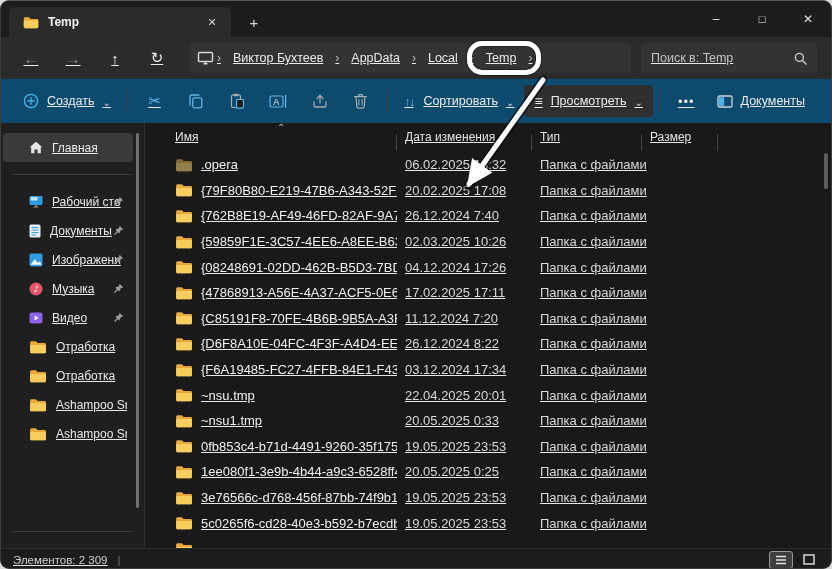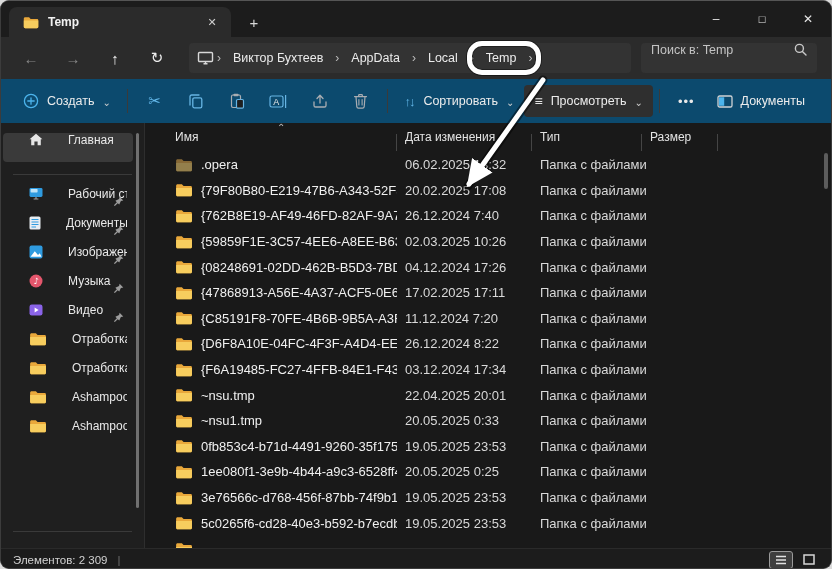--- a/index.html
+++ b/index.html
@@ -1,19 +1,19 @@
 <!DOCTYPE html>
 <html><head>
 <meta charset="utf-8">
 <style>
   html,body{margin:0;padding:0;}
   body{width:832px;height:569px;font-family:"Liberation Sans",sans-serif;-webkit-font-smoothing:antialiased;}
   .stage{position:relative;width:832px;height:569px;background:#dcdcdc;overflow:hidden;}
   .window{position:absolute;inset:0;background:#202020;border-radius:9px;overflow:hidden;
-          border:1px solid #3c3c3c;border-top-color:#555;box-sizing:border-box;color:#e8e8e8;}
+          border:1px solid #3c3c3c;border-top-color:#555;box-sizing:border-box;color:#e8e8e8;text-decoration:underline;}
 
   
   .titlebar{position:relative;height:36px;background:#1c1c1c;}
   .tab{position:absolute;left:8px;top:6px;width:222px;height:30px;background:#2b2b2b;
        border-radius:8px 8px 0 0;display:flex;align-items:center;gap:9px;padding:0 10px 0 14px;box-sizing:border-box;}
   .tab-label{font-size:12px;font-weight:700;color:#f2f2f2;flex:1;}
   .tab-close{color:#cfcfcf;font-size:11px;width:18px;height:18px;display:flex;align-items:center;justify-content:center;border-radius:4px;}
   .new-tab{position:absolute;left:240px;top:9px;width:26px;height:24px;display:flex;align-items:center;justify-content:center;
            color:#d8d8d8;font-size:15px;border-radius:4px;}
   .win-controls{position:absolute;right:0;top:0;height:36px;display:flex;}
@@ -24,42 +24,42 @@
   .navbar{height:42px;background:#2b2b2b;display:flex;align-items:center;padding:0 14px 0 10px;box-sizing:border-box;gap:2px;}
   .nav-btn{width:40px;height:32px;display:flex;align-items:center;justify-content:center;font-size:15px;color:#ededed;border-radius:4px;}
   .nav-btn.dim{color:#8a8a8a;}
   .addressbar{flex:1;height:30px;background:#333333;border-radius:4px;margin:0 8px 0 10px;display:flex;align-items:center;
               padding:0 8px;box-sizing:border-box;font-size:12.5px;color:#ececec;overflow:visible;}
   .crumb{padding:0 9px;white-space:nowrap;border-radius:3px;}
   .crumb-sep{color:#bdbdbd;font-size:12px;padding:0 3px;}
   .crumb-wrap{position:relative;display:flex;align-items:center;}
   .annot-rect{position:absolute;left:-10px;top:-10px;right:-6px;bottom:-10px;border:5px solid #ffffff;border-radius:15px;
               box-shadow:0 0 0 1px rgba(0,0,0,.4), inset 0 0 0 1px rgba(0,0,0,.35);pointer-events:none;z-index:40;}
-  .searchbox{width:176px;height:30px;background:#333333;border-radius:4px;display:flex;align-items:flex-start;
+  .searchbox{width:176px;height:30px;background:#333333;border-radius:4px;display:flex;align-items:center;
              padding:0 10px;box-sizing:border-box;font-size:12.5px;color:#c3c3c3;gap:8px;}
   .searchbox span{flex:1;}
 
   
   .toolbar{height:44px;background:#0c4a6e;display:flex;align-items:center;padding:0 16px 0 12px;box-sizing:border-box;}
   .tb-btn{height:32px;display:flex;align-items:center;gap:8px;padding:0 10px;border-radius:4px;font-size:12.5px;color:#ececec;}
   .tb-icon-btn{width:42px;height:32px;display:flex;align-items:center;justify-content:center;border-radius:4px;}
   .tb-divider{width:1px;height:24px;background:#3a3a3a;margin:0 6px;}
   .chev{font-size:10px;color:#cfcfcf;position:relative;top:1px;}
   .blue{color:#63b8ea;}
   .view-btn{background:#2f2f2f;}
   .sort-glyph{font-size:13px;letter-spacing:-2px;margin-right:2px;}
   .menu-glyph{font-size:14px;color:#e8e8e8;}
   .more-btn{font-size:13px;letter-spacing:1px;color:#e8e8e8;padding:0 12px;}
   .spacer{flex:1;}
 
   
   .content{display:flex;height:425px;}
   .sidebar{width:143px;background:#1f1f1f;position:relative;display:flex;flex-direction:column;
            padding-top:10px;box-sizing:border-box;flex:none;}
-  .sb-item{height:29px;display:flex;gap:25px;padding:0 6px 0 26px;margin:0 6px 0 2px;
+  .sb-item{height:29px;display:flex;align-items:center;gap:9px;padding:0 6px 0 26px;margin:0 6px 0 2px;
            border-radius:4px;font-size:12px;color:#e9e9e9;position:relative;width:130px;box-sizing:border-box;}
   .sb-item.selected{background:#3a3a3a;}
   .sb-label{white-space:nowrap;overflow:hidden;flex:1;}
   .sb-pin{position:absolute;right:9px;top:9px;}
   .sb-divider{height:1px;background:#3a3a3a;margin:12px 12px;}
   .sb-divider.bottom{margin-top:auto;margin-bottom:16px;}
   .sb-scroll{position:absolute;right:5px;top:10px;bottom:40px;width:3px;background:#707070;border-radius:2px;}
   .ic{display:inline-flex;flex:none;}
 
   .main{flex:1;background:#191919;position:relative;border-left:1px solid #2e2e2e;overflow:hidden;}

